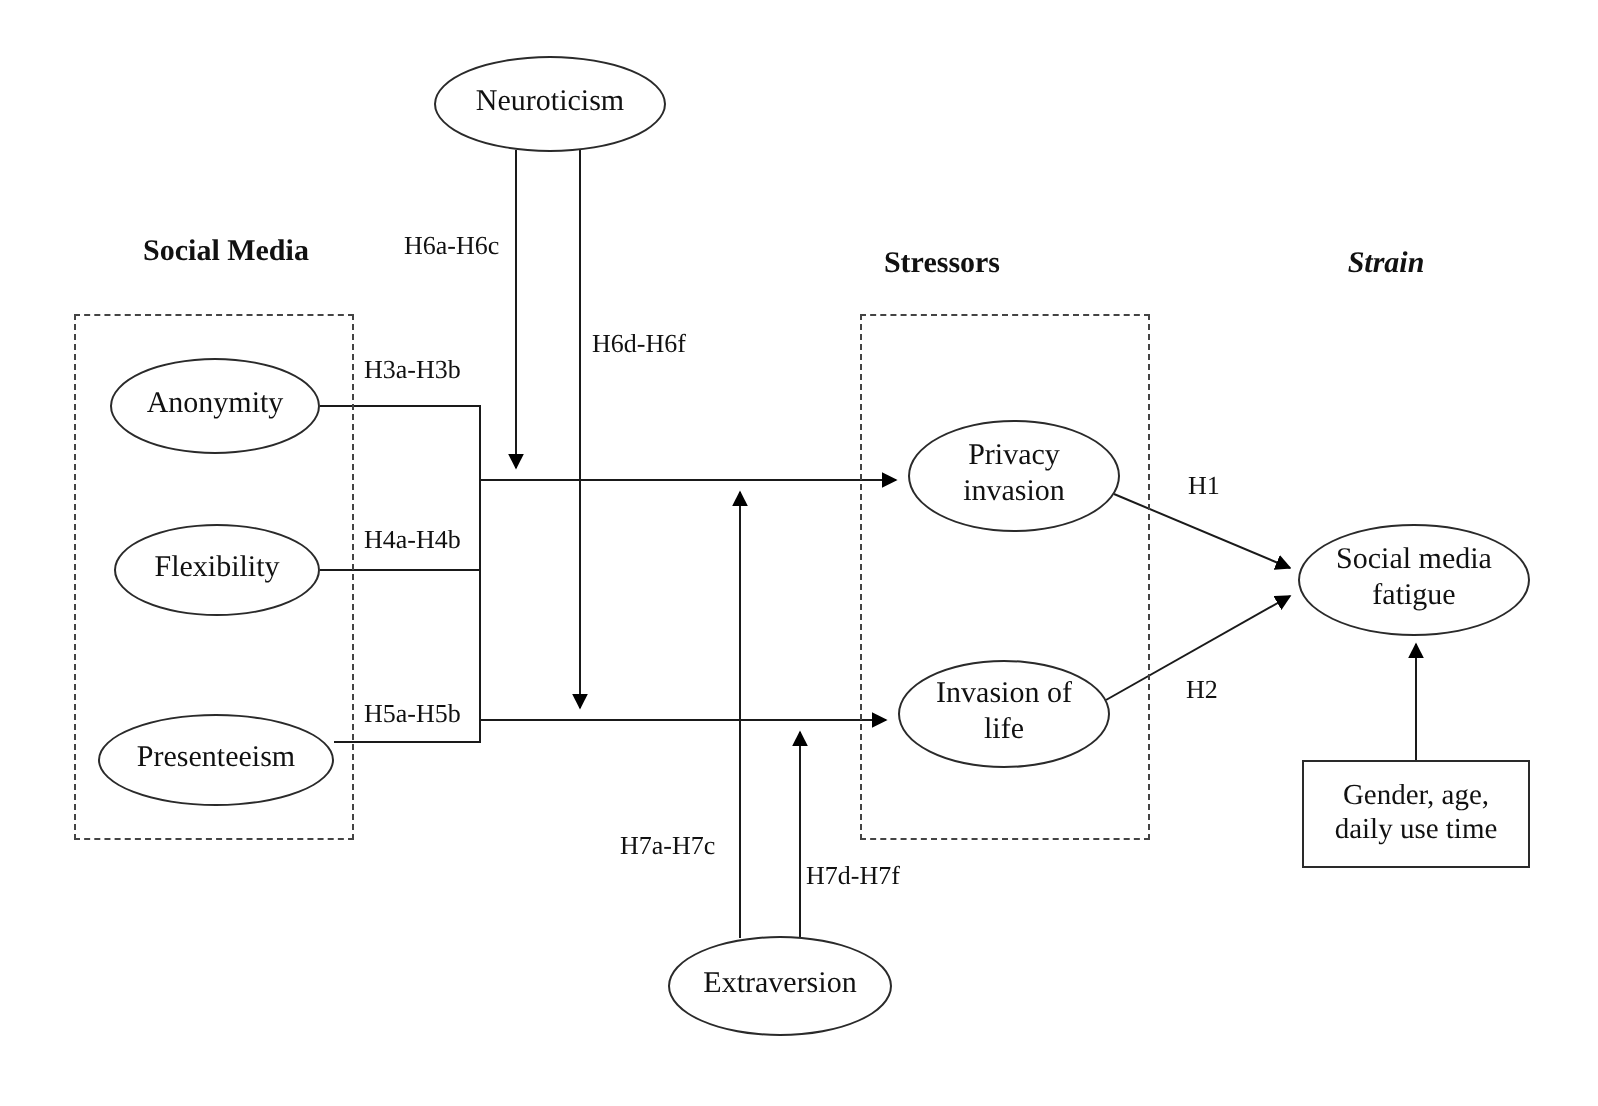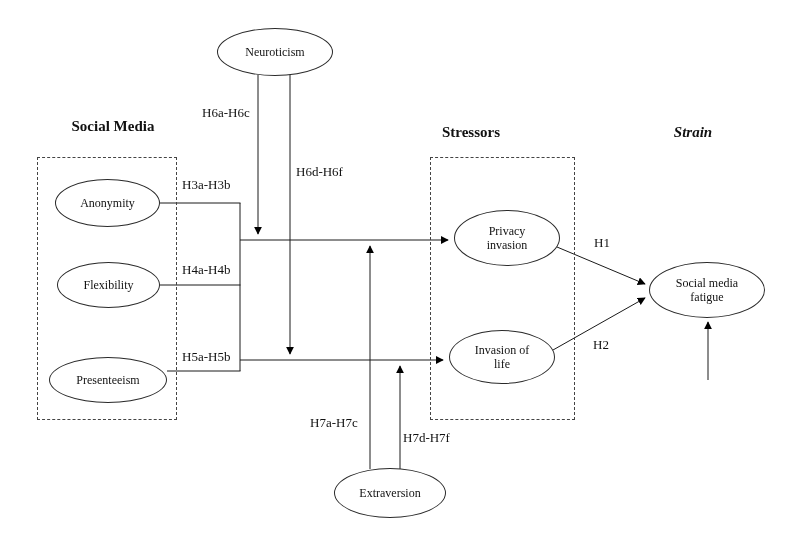--- a/index.html
+++ b/index.html
@@ -18,21 +18,21 @@
   }
   .node {
     position: absolute;
     box-sizing: border-box;
     display: flex;
     flex-direction: column;
     align-items: center;
     justify-content: center;
     text-align: center;
     background: #ffffff;
-    font-size: 12px;
+    font-size: 15px;
     line-height: 1.18;
     z-index: 2;
   }
   .ellipse {
     border: 1px solid #2a2a2a;
     border-radius: 50%;
   }
   .rectbox {
     border: 1px solid #2a2a2a;
     font-size: 14.5px;
@@ -126,24 +126,28 @@
 
   <div class="node ellipse" style="left:649px; top:262px; width:116px; height:56px;">
     <span>Social media</span>
     <span>fatigue</span>
   </div>
 
   <div class="node ellipse" style="left:334px; top:468px; width:112px; height:50px;">
     <span>Extraversion</span>
   </div>
 
+  <div class="node rectbox" style="left:651px; top:380px; width:114px; height:54px;">
+    <span>Gender, age,</span>
+    <span>daily use time</span>
+  </div>
 
   <div class="hlabel" style="left:182px; top:178px;">H3a-H3b</div>
   <div class="hlabel" style="left:182px; top:263px;">H4a-H4b</div>
   <div class="hlabel" style="left:182px; top:350px;">H5a-H5b</div>
-  <div class="hlabel" style="left:202px; top:106px;text-align:center;">H6a-H6c</div>
+  <div class="hlabel" style="left:202px; top:116px;text-align:center;">H6a-H6c</div>
   <div class="hlabel" style="left:296px; top:165px;">H6d-H6f</div>
   <div class="hlabel" style="left:310px; top:416px;text-align:center;">H7a-H7c</div>
   <div class="hlabel" style="left:403px; top:431px;">H7d-H7f</div>
   <div class="hlabel" style="left:594px; top:236px;">H1</div>
   <div class="hlabel" style="left:593px; top:338px;">H2</div>
 
 </div>
 
 </body></html>

